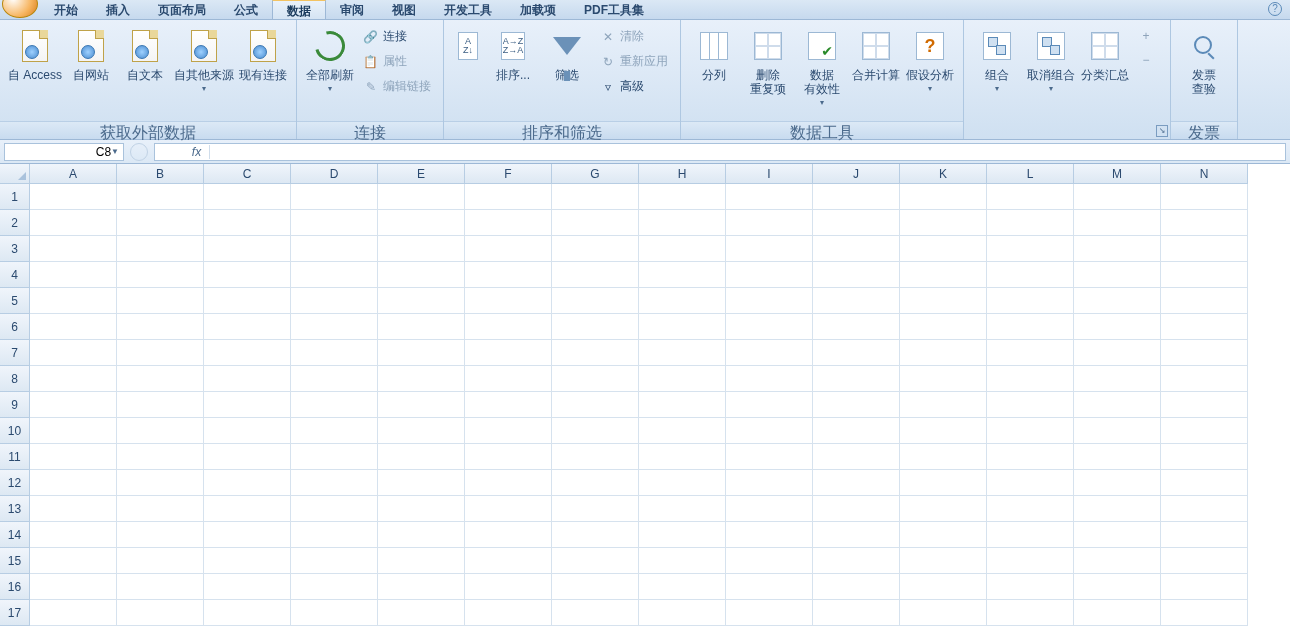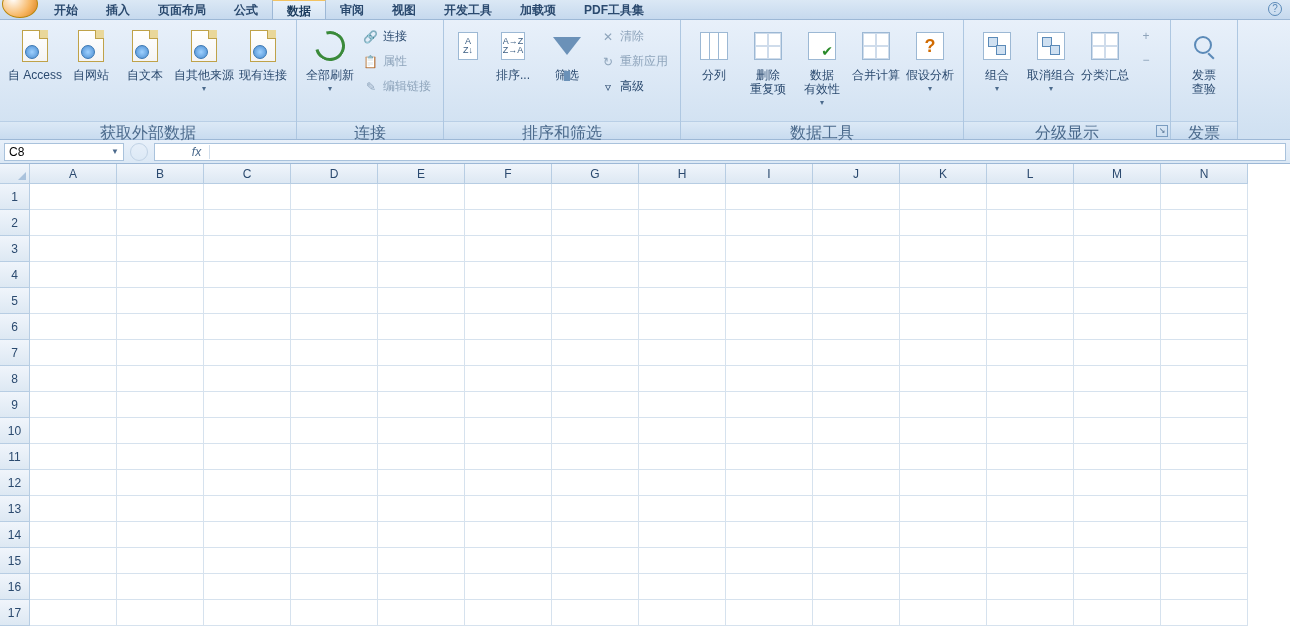--- a/index.html
+++ b/index.html
@@ -243,21 +243,21 @@
   padding: 0 4px;
   gap: 6px;
 }
 .name-box {
   width: 120px;
   height: 18px;
   background: #fff;
   border: 1px solid #a9c2dc;
   display: flex;
   align-items: center;
-  justify-content: space-between;
+  justify-content: flex-end;
   padding: 0 4px;
   font-size: 12px;
 }
 .name-box .dd { font-size: 8px; color: #4b6a8c; cursor: pointer; }
 .fx-area {
   flex: 1;
   display: flex;
   align-items: center;
   height: 18px;
   background: #fff;
@@ -541,21 +541,20 @@
           <div class="small-btn disabled">
             <span class="sico">+</span>
             <span></span>
           </div>
           <div class="small-btn disabled">
             <span class="sico">−</span>
             <span></span>
           </div>
         </div>
       </div>
-      <div class="group-label">分级显示</div>
       <div class="dlg-launcher">↘</div>
     </div>
     <div class="group">
       <div class="group-body">
         <div class="big-btn">
           <div class="ico">
             <div class="mag-ico"></div>
           </div>
           <div class="lbl">发票
 查验</div>

